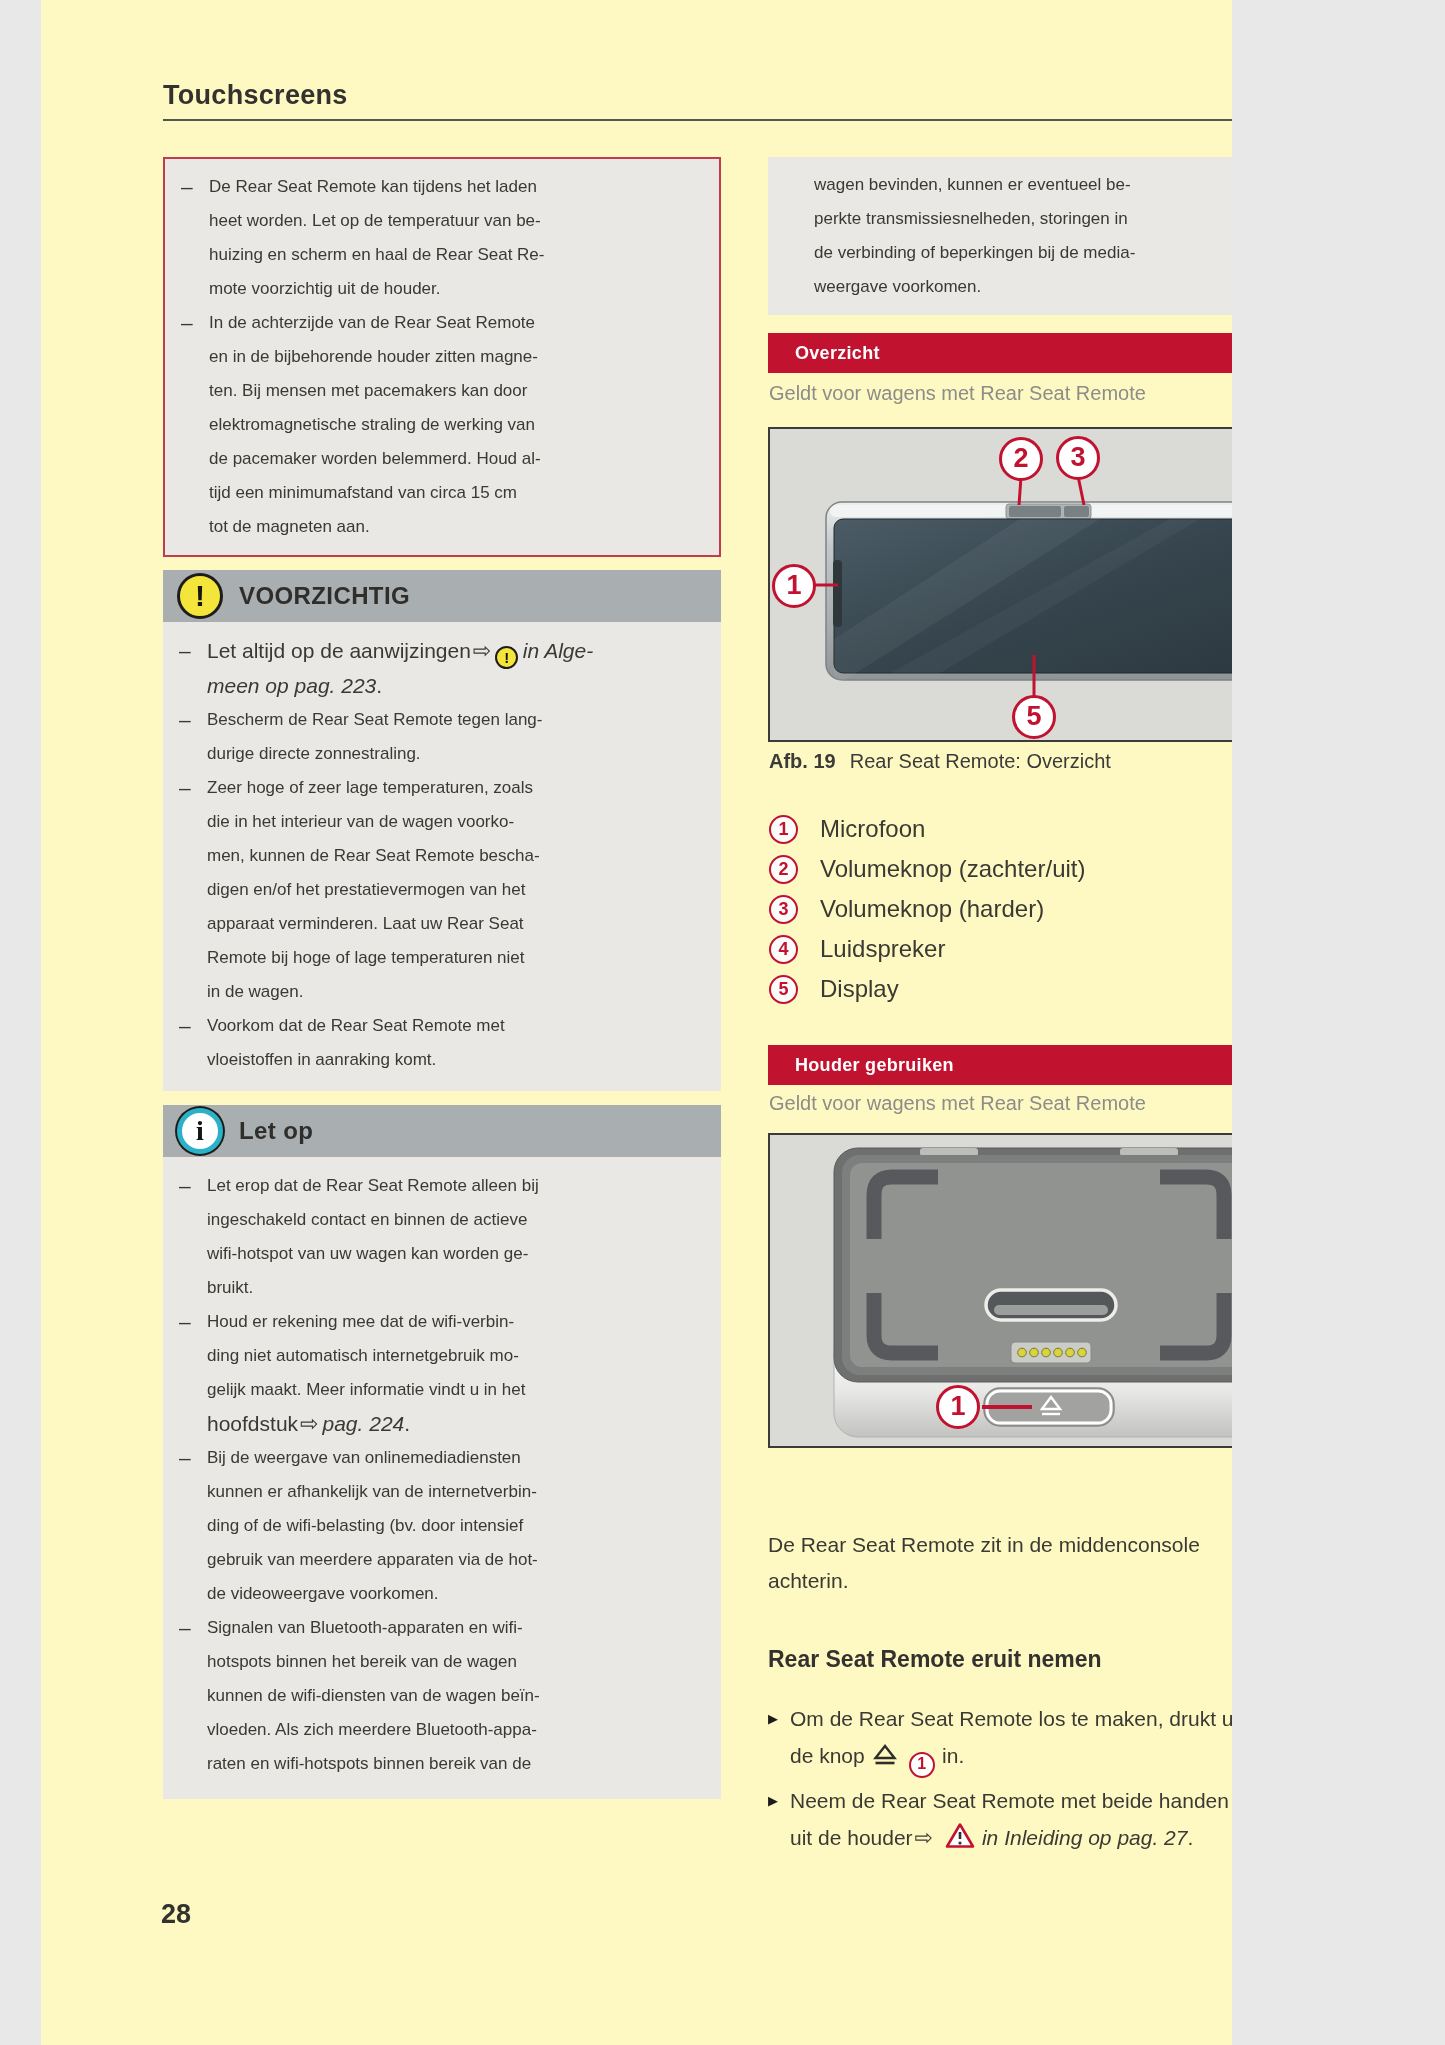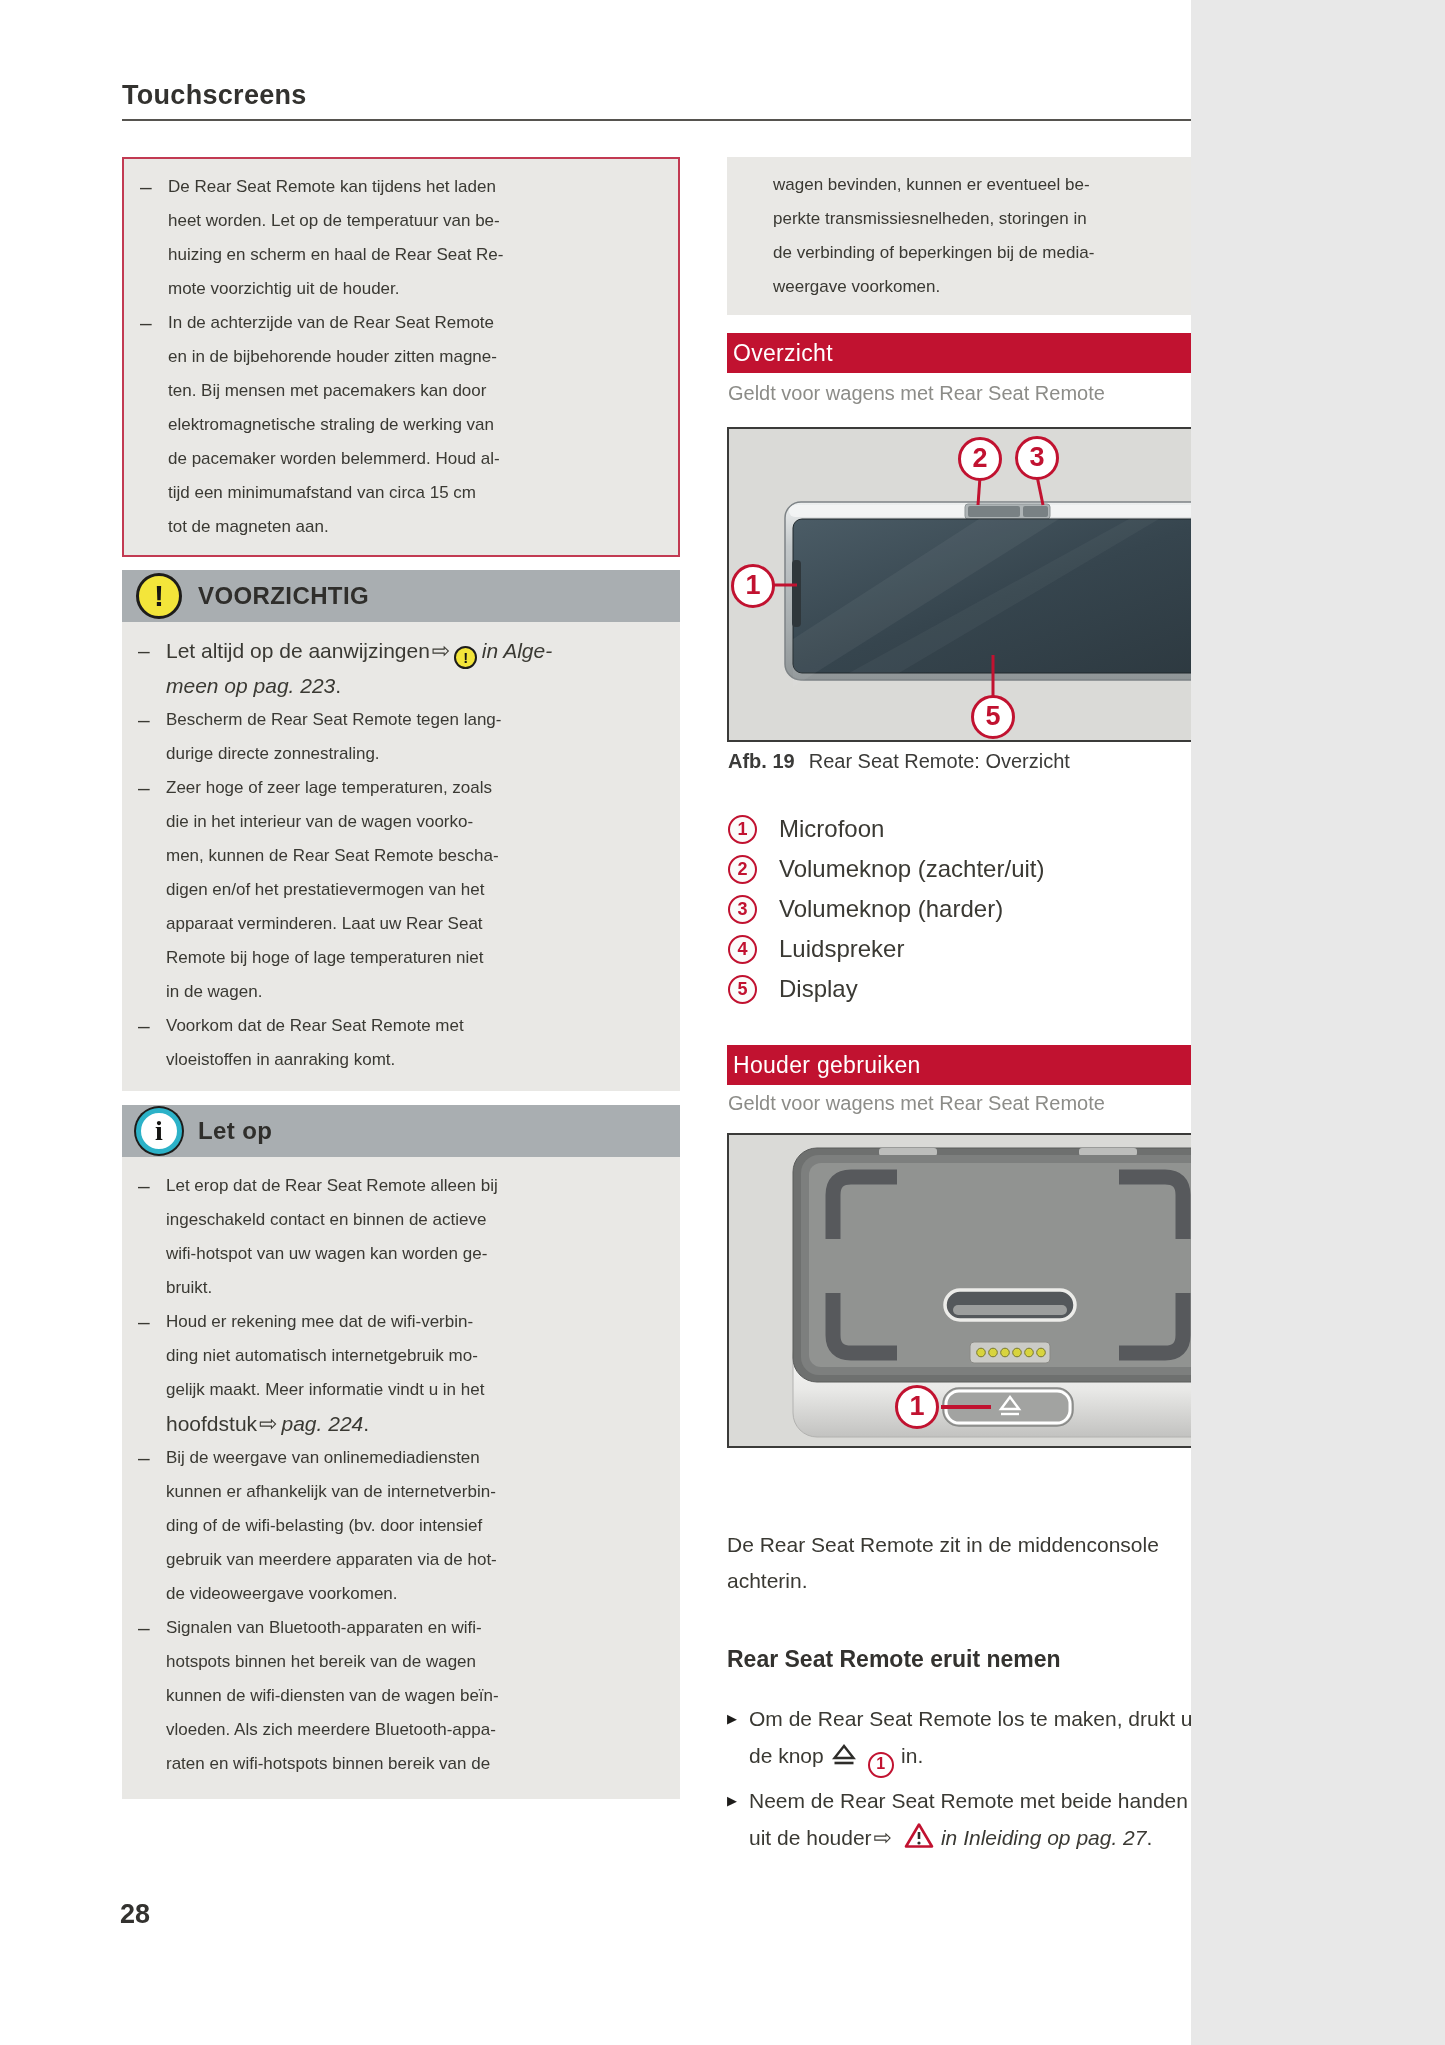--- a/index.html
+++ b/index.html
@@ -1,17 +1,17 @@
 <!DOCTYPE html>
 <html><head>
 <meta charset="utf-8">
 <style>
   html,body{margin:0;padding:0;background:#e8e8e8;}
-  .page{position:relative;width:1191px;height:2045px;background:#ffffff;
-        font-family:"Liberation Sans",sans-serif;color:#3a3933;overflow:hidden;}
+  .page{position:relative;width:1191px;height:2045px;background:#fef9c3;
+        font-family:"Liberation Sans",sans-serif;color:#3a3933;overflow:hidden;margin-left:41px;}
   .abs{position:absolute;}
 
   
   .title{font-size:27px;font-weight:bold;color:#33322f;letter-spacing:.3px;}
   .rule{height:2px;background:#56544f;}
   .pagenum{font-size:27px;font-weight:bold;color:#33322f;}
 
   
   .tl{display:block;}
   .body-lines .tl{font-size:17px;line-height:34px;white-space:nowrap;}
@@ -40,21 +40,21 @@
                 border:2px solid #1d1c1a;box-sizing:border-box;text-align:center;vertical-align:-5px;}
   .mini-caution span{font-size:15px;font-weight:bold;line-height:19px;color:#151513;}
   .mini-rednum{display:inline-block;width:26px;height:26px;border-radius:50%;background:#fff;
                border:2.5px solid #c11230;box-sizing:border-box;text-align:center;vertical-align:-6px;
                margin:0 3px;}
   .mini-rednum span{font-size:16px;font-weight:bold;line-height:20px;color:#c11230;}
   .inline-svg{vertical-align:-4px;margin:0 3px;}
 
   
   .redbar{background:#c11230;height:40px;display:flex;align-items:center;}
-  .redbar span{color:#ffffff;font-size:23px;font-weight:normal;padding-left:6px;letter-spacing:.3px;}
+  .redbar span{color:#ffffff;font-size:18px;font-weight:bold;padding-left:27px;letter-spacing:.3px;}
   .applies{font-size:20px;color:#8c8c88;}
   .figure{background:#dadad7;border:2px solid #3b3b39;box-sizing:border-box;}
   .caption{font-size:20px;color:#3b3b39;}
   .caption b{margin-right:14px;}
   .rahlabel{writing-mode:vertical-rl;transform:rotate(180deg);font-size:13px;color:#4c4c4a;
             border:1px solid #6c6c6a;padding:4px 1px;letter-spacing:.5px;background:rgba(250,250,248,.55);}
   .callout{position:absolute;width:38px;height:38px;border:3px solid #c11230;border-radius:50%;
            background:#fff;text-align:center;box-sizing:content-box;}
   .callout span{font-size:27px;font-weight:bold;color:#c11230;line-height:37px;}
   .legend-row{position:absolute;display:flex;align-items:center;height:30px;}

